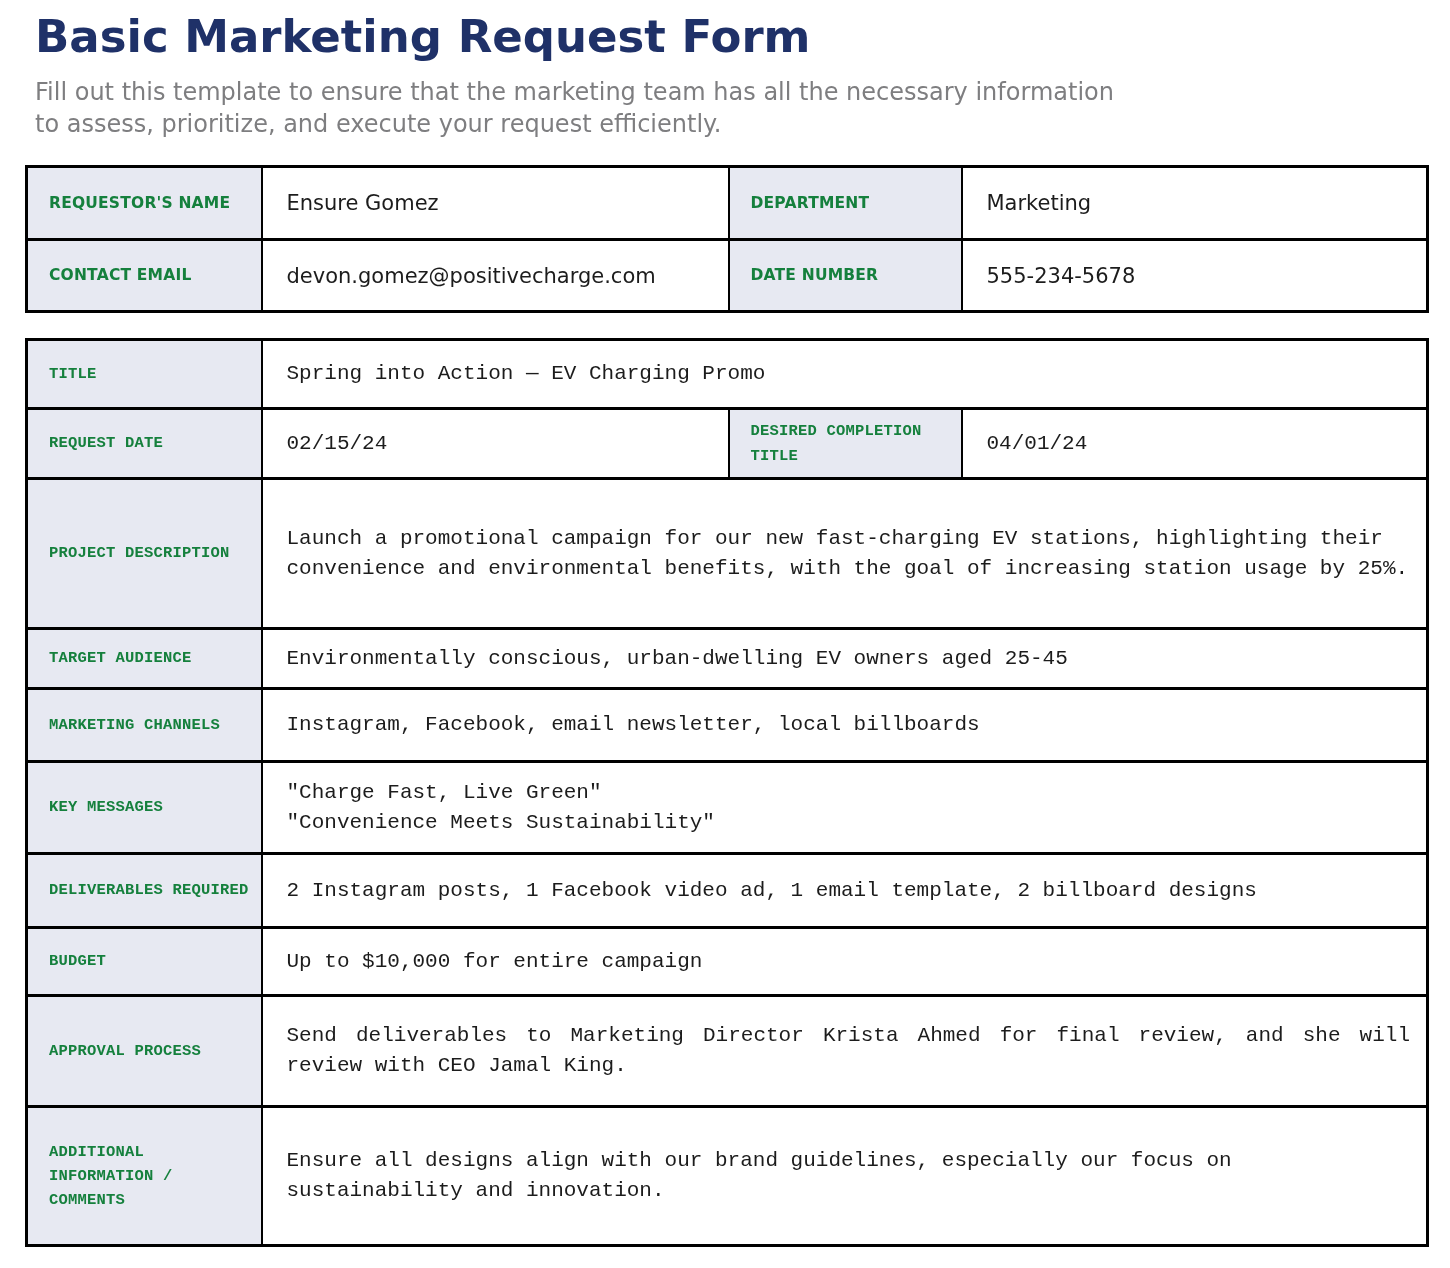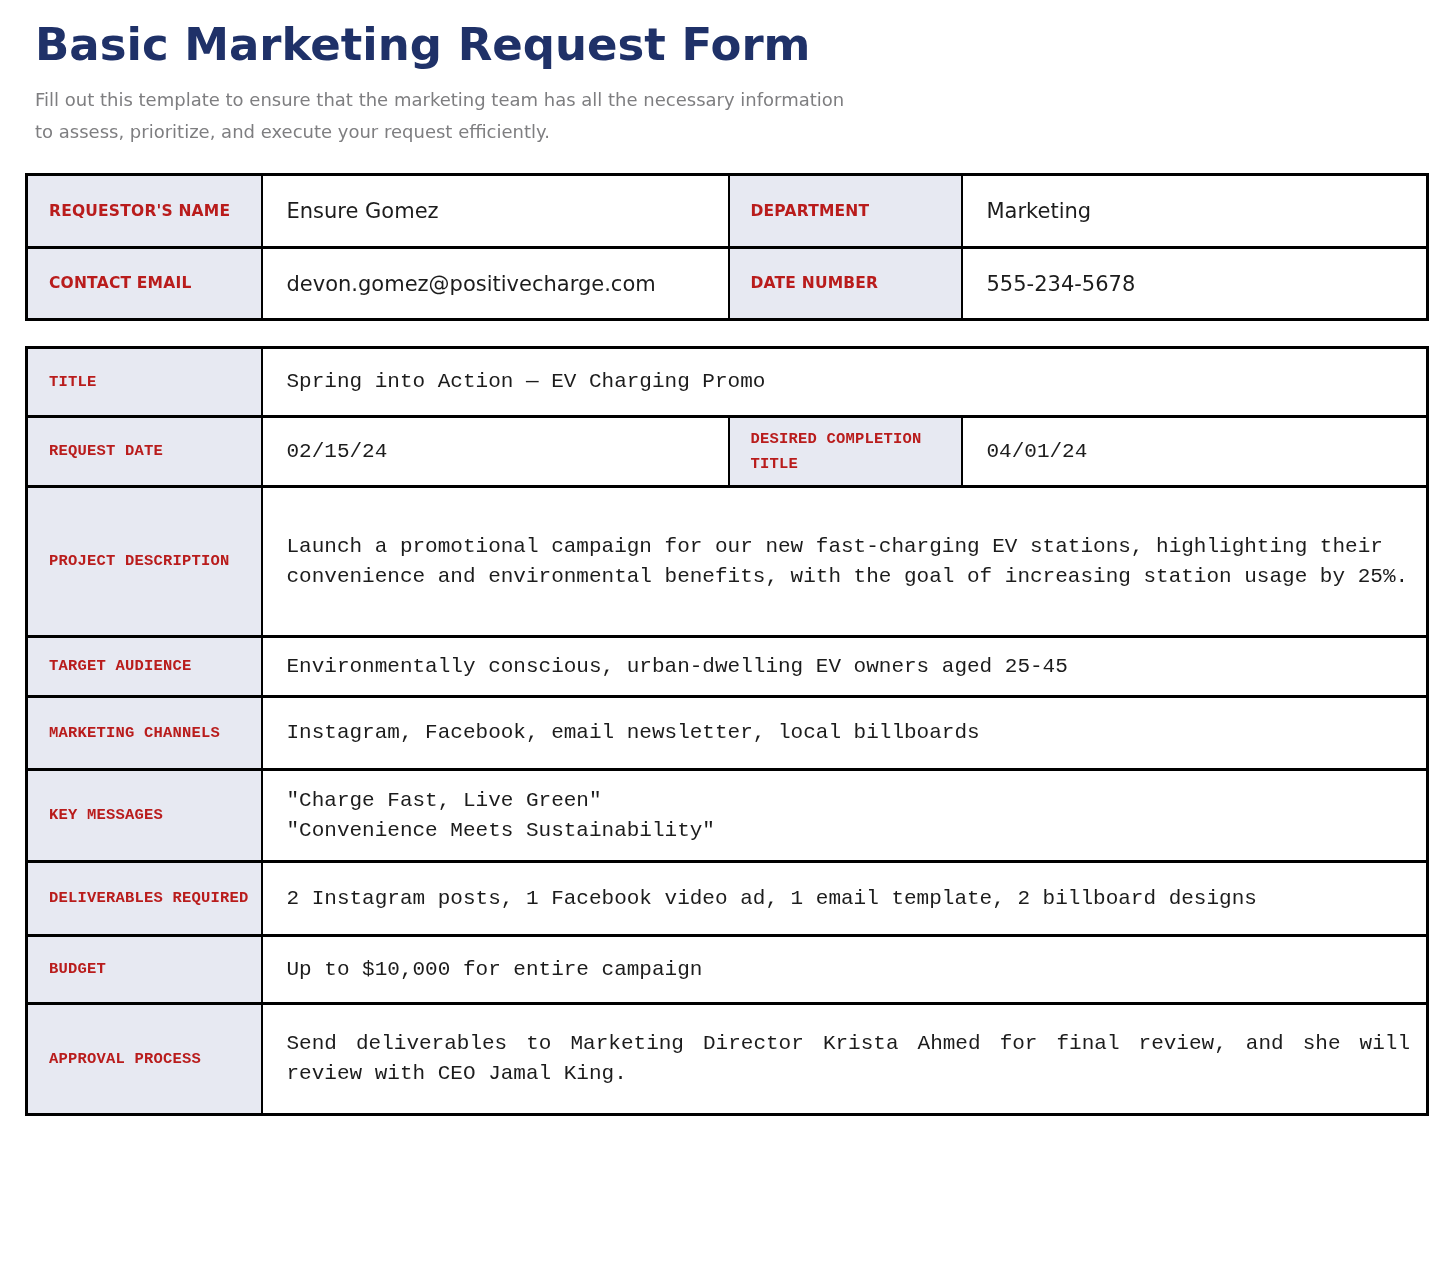--- a/index.html
+++ b/index.html
@@ -9,32 +9,32 @@
     --border-color:#000000;
     --text-color:#1C1C1C;
   }
   *{box-sizing:border-box;}
   html,body{margin:0;padding:0;background:#ffffff;}
   body{
     width:1450px;height:1268px;overflow:hidden;
     font-family:"DejaVu Sans","Liberation Sans",sans-serif;
     color:var(--text-color);
   }
-  .page{padding:16px 24px 0 25px;}
+  .page{padding:8px 24px 0 25px;}
   h1.doc-title{
     margin:2px 0 0 10px;
     font-size:45px;
     line-height:1.2;
     font-weight:bold;
     color:var(--title-color);
     letter-spacing:0px;
   }
   p.subtitle{
     margin:12px 0 0 10px;
-    font-size:18px;
+    font-size:24px;
     line-height:32px;
     color:var(--subtitle-color);
     white-space:pre-line;
   }
   table.tbl{
     border-collapse:collapse;
     table-layout:fixed;
     width:1401px;
     border:3px solid var(--border-color);
   }
@@ -45,21 +45,21 @@
     border-top-width:3px;
     border-bottom-width:3px;
     vertical-align:middle;
   }
   td.lbl{
     background:var(--label-bg);
     font-weight:bold;
     font-size:15.5px;
     letter-spacing:0.2px;
     line-height:1.55;
-    color:#b91c1c;
+    color:#15803d;
     padding:8px 8px 8px 21px;
   }
   td.val{
     font-size:21px;
     line-height:30px;
     padding:10px 16px 10px 24px;
     white-space:pre-line;
   }
   td.val.justify{text-align:justify;}
 </style>
@@ -136,16 +136,20 @@
         <td class="val" colspan="3">2 Instagram posts, 1 Facebook video ad, 1 email template, 2 billboard designs</td>
       </tr>
       <tr style="height:68px">
         <td class="lbl">BUDGET</td>
         <td class="val" colspan="3">Up to $10,000 for entire campaign</td>
       </tr>
       <tr style="height:111px">
         <td class="lbl">APPROVAL PROCESS</td>
         <td class="val justify" colspan="3">Send deliverables to Marketing Director Krista Ahmed for final review, and she will review with CEO Jamal King.</td>
       </tr>
+      <tr style="height:139px">
+        <td class="lbl">ADDITIONAL INFORMATION / COMMENTS</td>
+        <td class="val" colspan="3">Ensure all designs align with our brand guidelines, especially our focus on sustainability and innovation.</td>
+      </tr>
     </tbody>
   </table>
 
 </div>
 
 </body></html>

